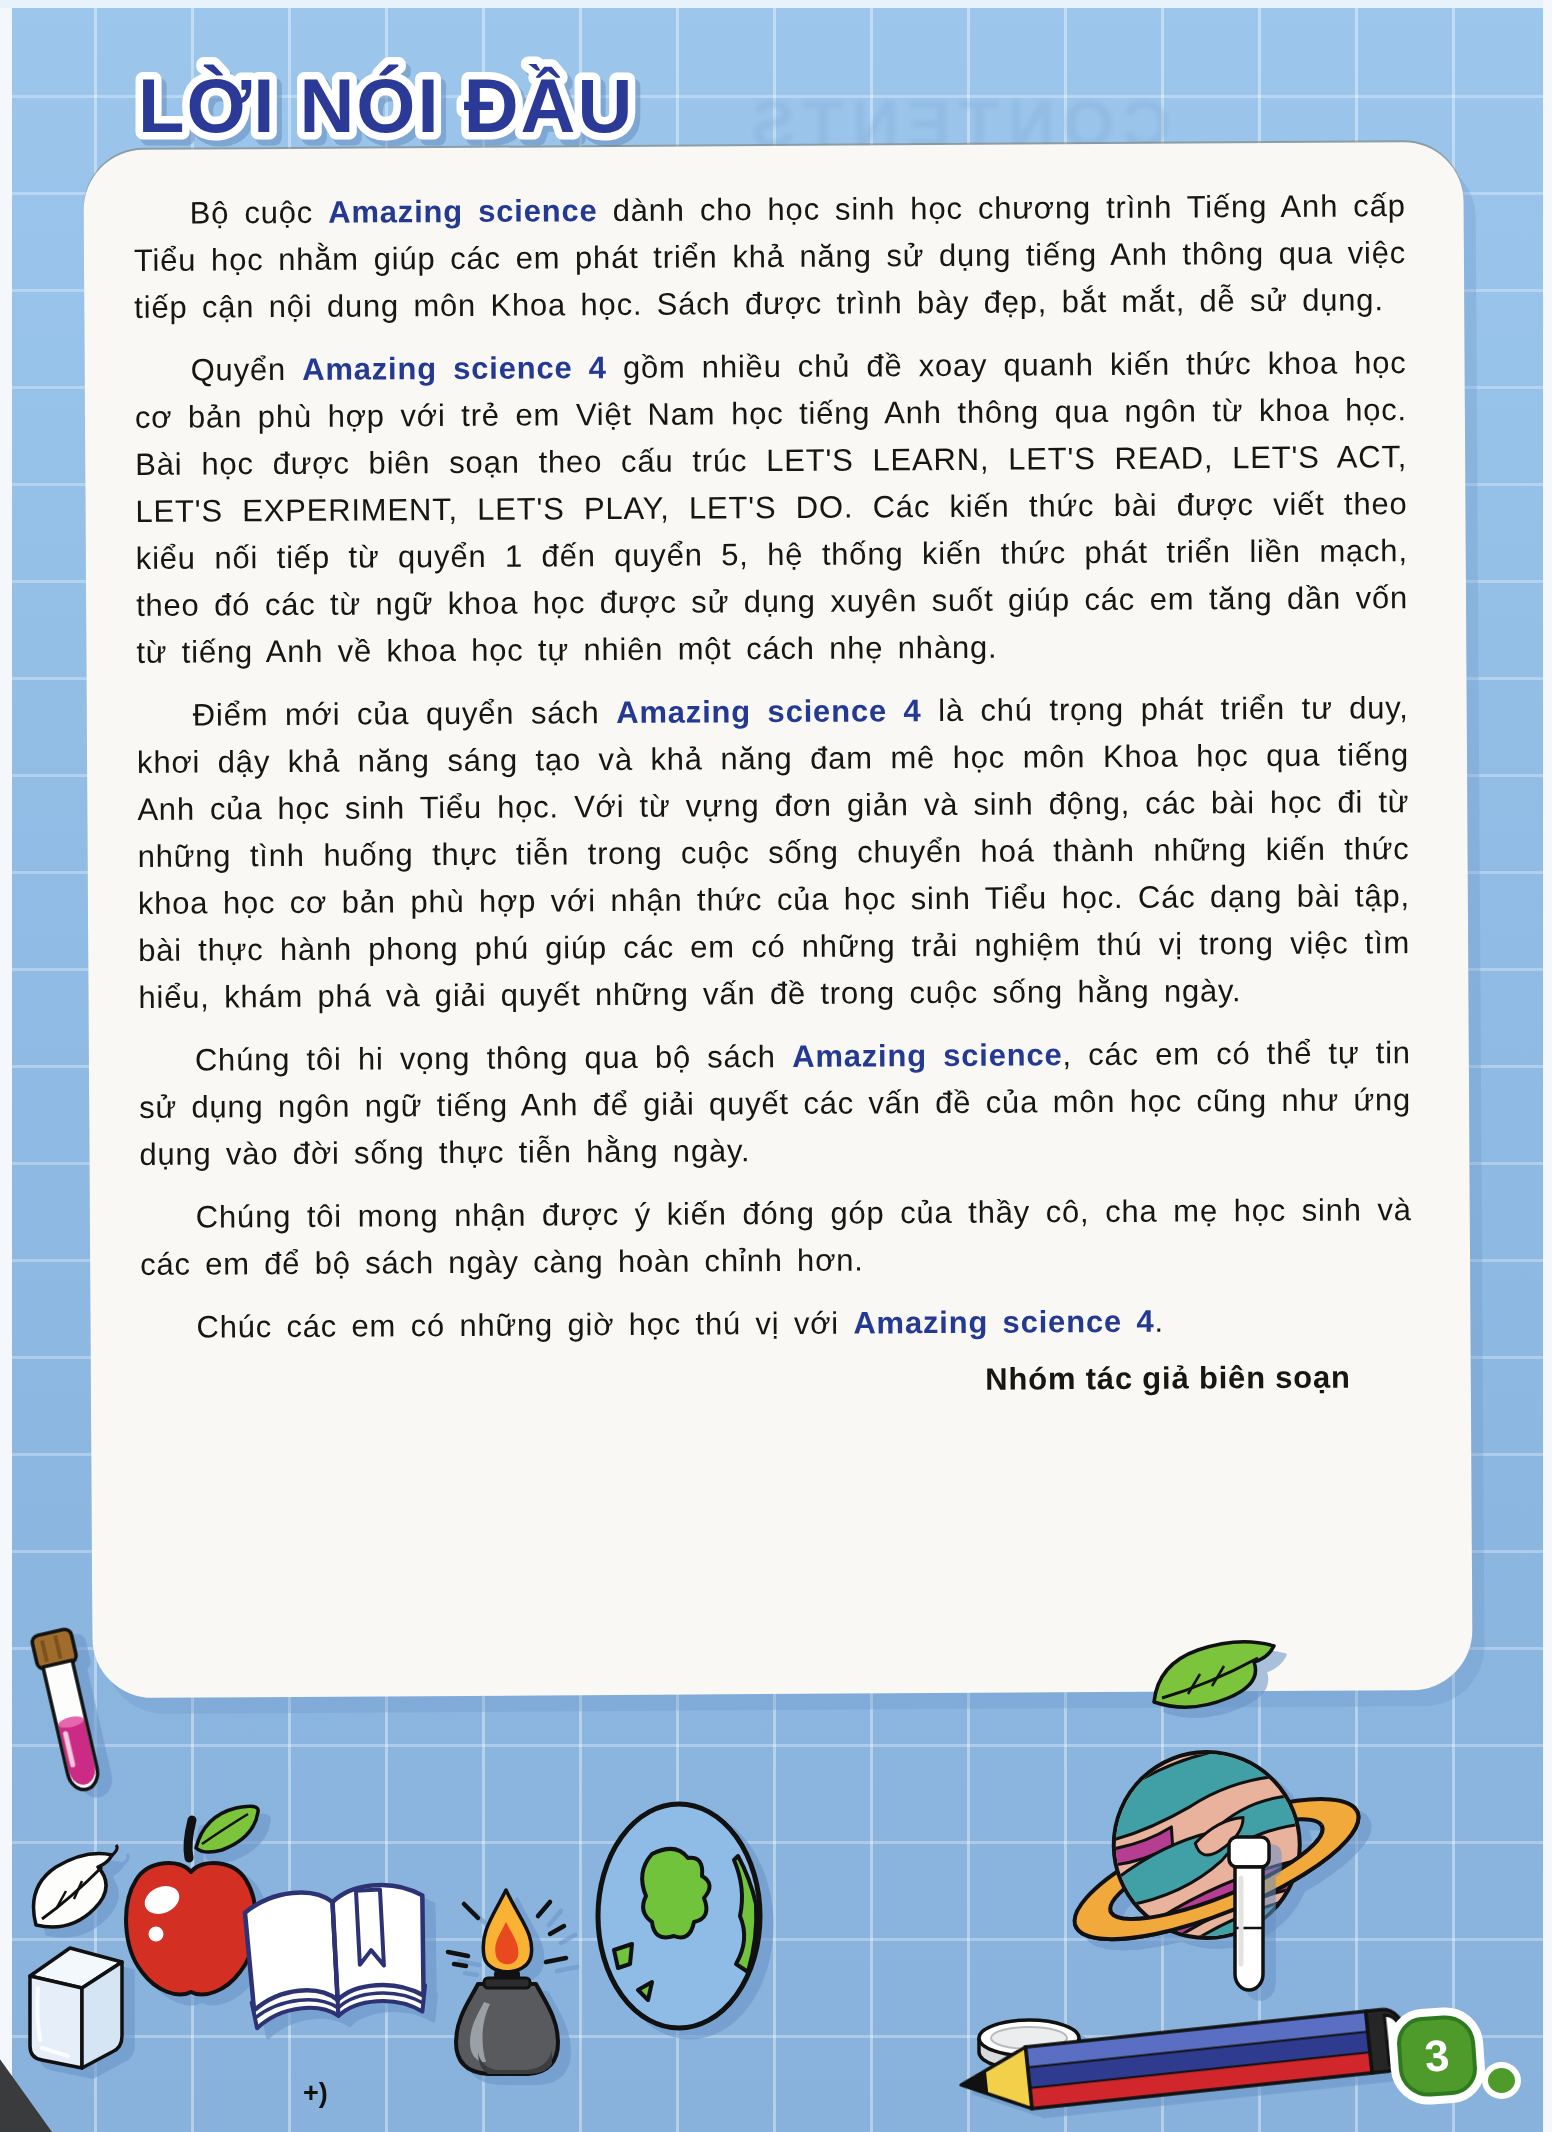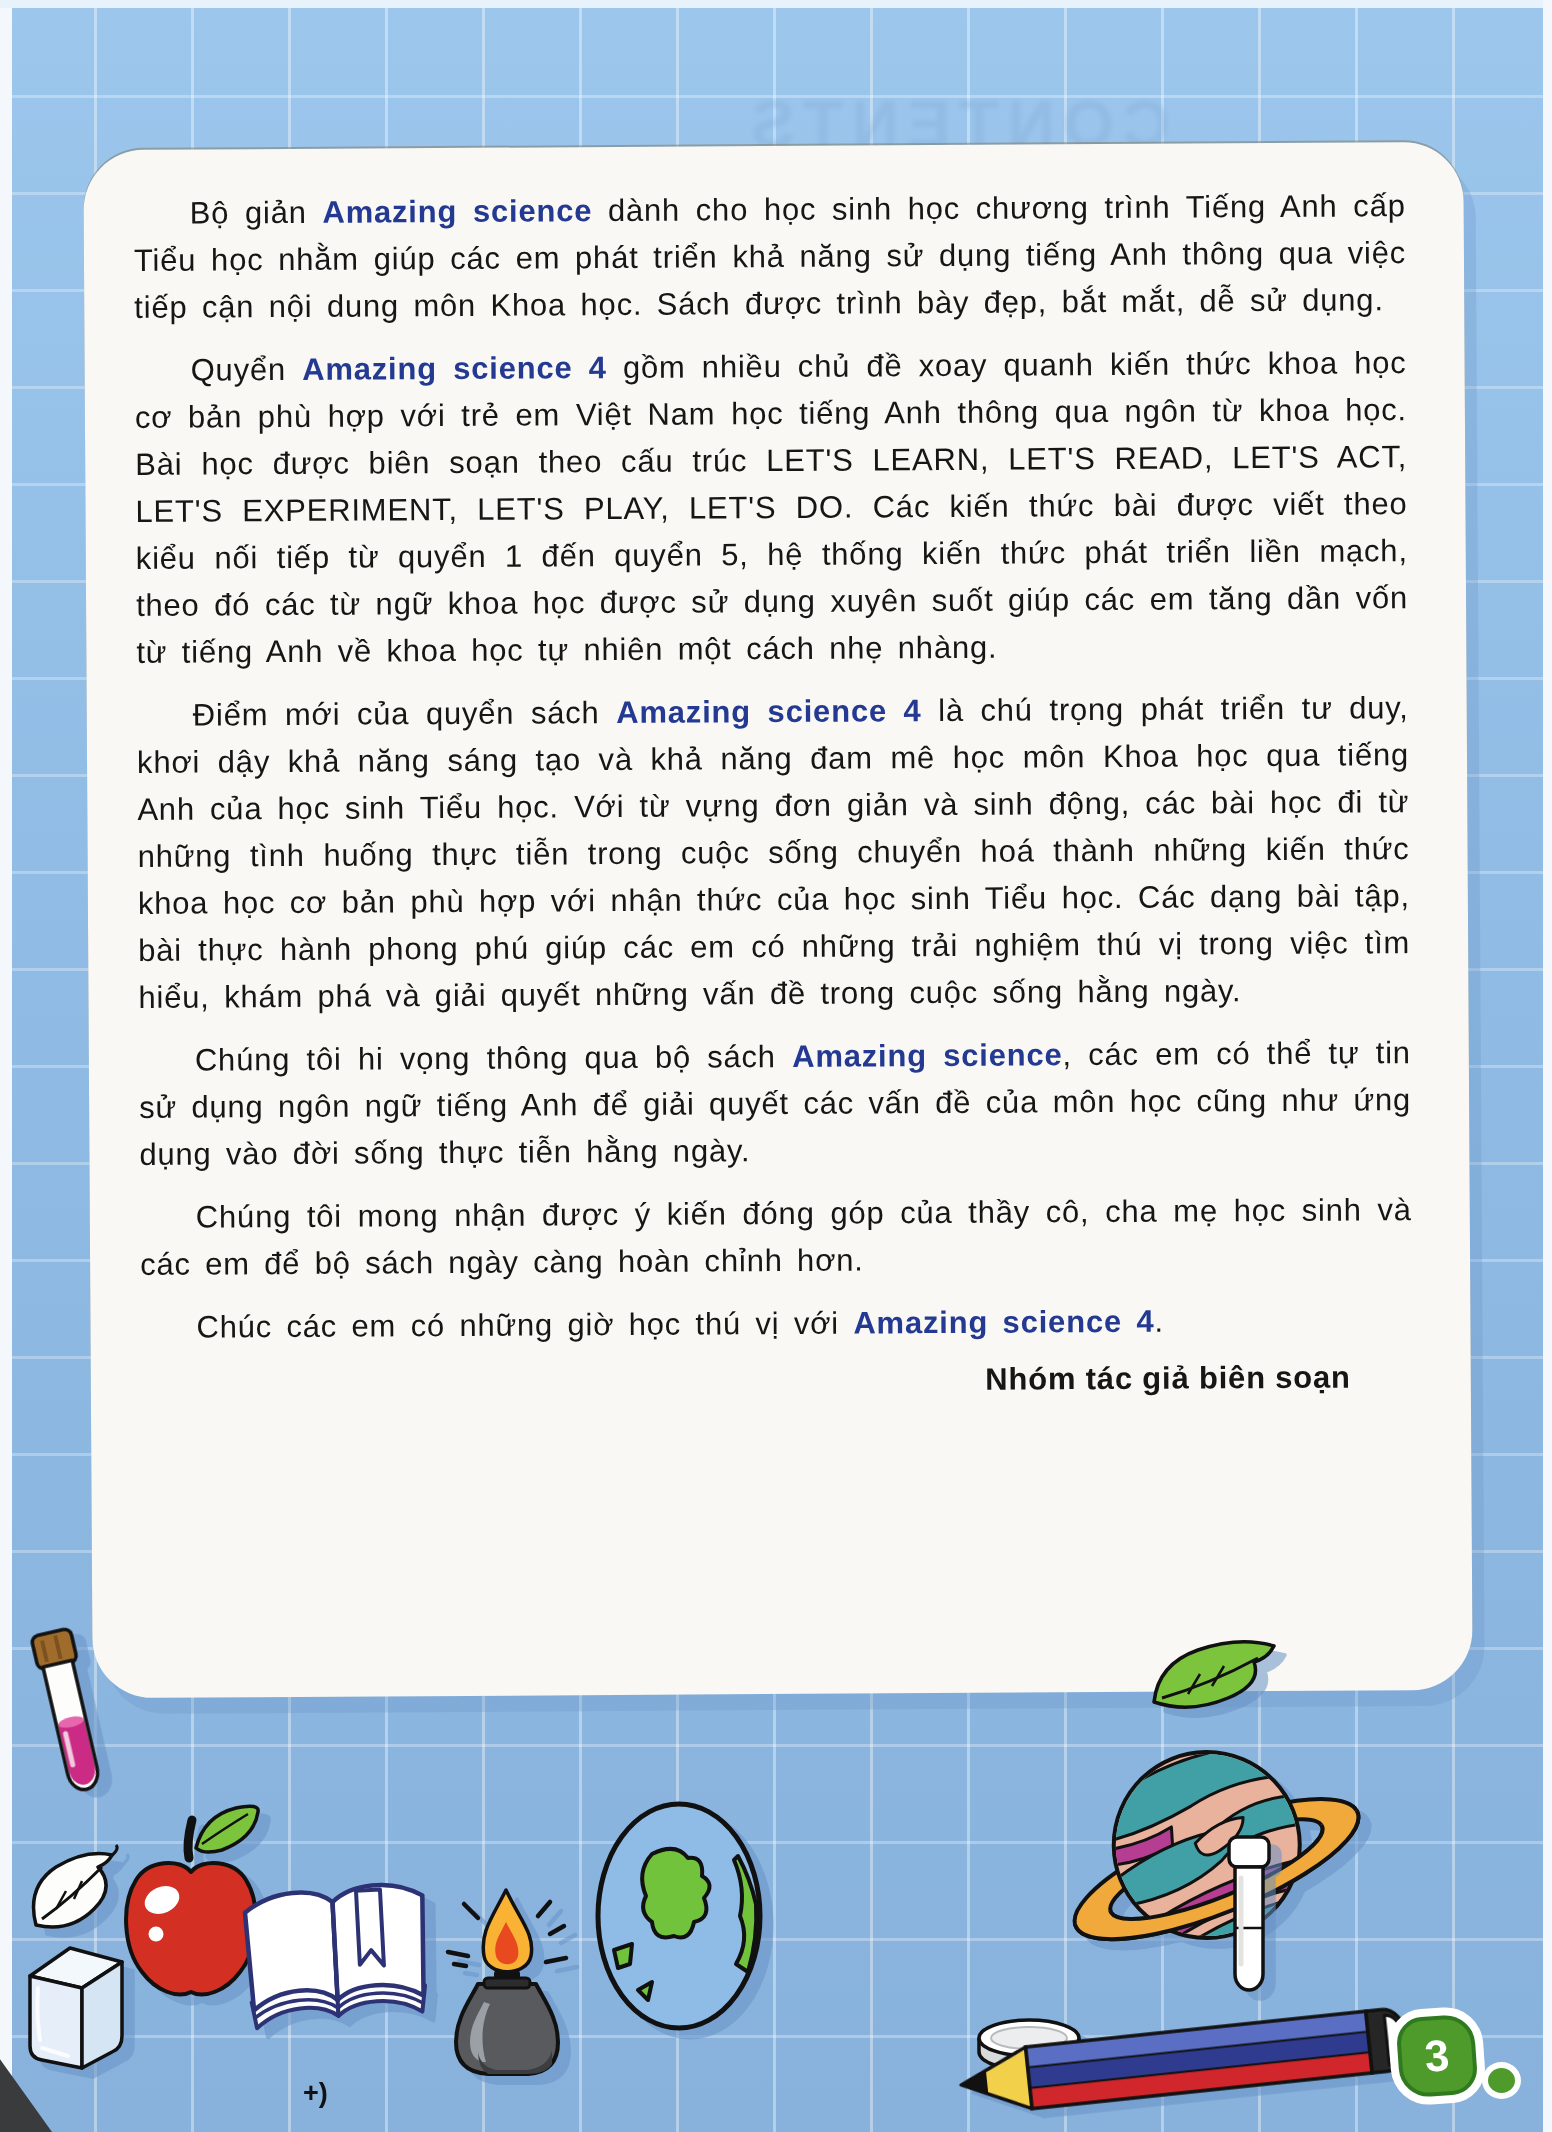--- a/index.html
+++ b/index.html
@@ -78,24 +78,29 @@
     box-shadow:0 0 0 6px #fff;
   }
   svg{display:block}
 </style>
 </head>
 <body>
 
 <div class="page">
   <div class="ghost">CONTENTS</div>
 
+  <div class="title-wrap">
+    <svg width="660" height="125" viewBox="0 0 660 125">
+      <text x="10" y="92">LỜI NÓI ĐẦU</text>
+    </svg>
+  </div>
 
   <div class="card">
     <div class="body-text">
-        <p><span>Bộ giản </span><b class="accent">Amazing science</b><span> dành cho học sinh học chương trình Tiếng Anh cấp Tiểu học nhằm giúp các em phát triển khả năng sử dụng tiếng Anh thông qua việc tiếp cận nội dung môn Khoa học. Sách được trình bày đẹp, bắt mắt, dễ sử dụng.</span></p>
+        <p><span>Bộ cuộc </span><b class="accent">Amazing science</b><span> dành cho học sinh học chương trình Tiếng Anh cấp Tiểu học nhằm giúp các em phát triển khả năng sử dụng tiếng Anh thông qua việc tiếp cận nội dung môn Khoa học. Sách được trình bày đẹp, bắt mắt, dễ sử dụng.</span></p>
         <p><span>Quyển </span><b class="accent">Amazing science 4</b><span> gồm nhiều chủ đề xoay quanh kiến thức khoa học cơ bản phù hợp với trẻ em Việt Nam học tiếng Anh thông qua ngôn từ khoa học. Bài học được biên soạn theo cấu trúc LET'S LEARN, LET'S READ, LET'S ACT, LET'S EXPERIMENT, LET'S PLAY, LET'S DO. Các kiến thức bài được viết theo kiểu nối tiếp từ quyển 1 đến quyển 5, hệ thống kiến thức phát triển liền mạch, theo đó các từ ngữ khoa học được sử dụng xuyên suốt giúp các em tăng dần vốn từ tiếng Anh về khoa học tự nhiên một cách nhẹ nhàng.</span></p>
         <p><span>Điểm mới của quyển sách </span><b class="accent">Amazing science 4</b><span> là chú trọng phát triển tư duy, khơi dậy khả năng sáng tạo và khả năng đam mê học môn Khoa học qua tiếng Anh của học sinh Tiểu học. Với từ vựng đơn giản và sinh động, các bài học đi từ những tình huống thực tiễn trong cuộc sống chuyển hoá thành những kiến thức khoa học cơ bản phù hợp với nhận thức của học sinh Tiểu học. Các dạng bài tập, bài thực hành phong phú giúp các em có những trải nghiệm thú vị trong việc tìm hiểu, khám phá và giải quyết những vấn đề trong cuộc sống hằng ngày.</span></p>
         <p><span>Chúng tôi hi vọng thông qua bộ sách </span><b class="accent">Amazing science</b><span>, các em có thể tự tin sử dụng ngôn ngữ tiếng Anh để giải quyết các vấn đề của môn học cũng như ứng dụng vào đời sống thực tiễn hằng ngày.</span></p>
         <p><span>Chúng tôi mong nhận được ý kiến đóng góp của thầy cô, cha mẹ học sinh và các em để bộ sách ngày càng hoàn chỉnh hơn.</span></p>
         <p><span>Chúc các em có những giờ học thú vị với </span><b class="accent">Amazing science 4</b><span>.</span></p>
       </div>
     <div class="signature">Nhóm tác giả biên soạn</div>
   </div>
 
   <div>

